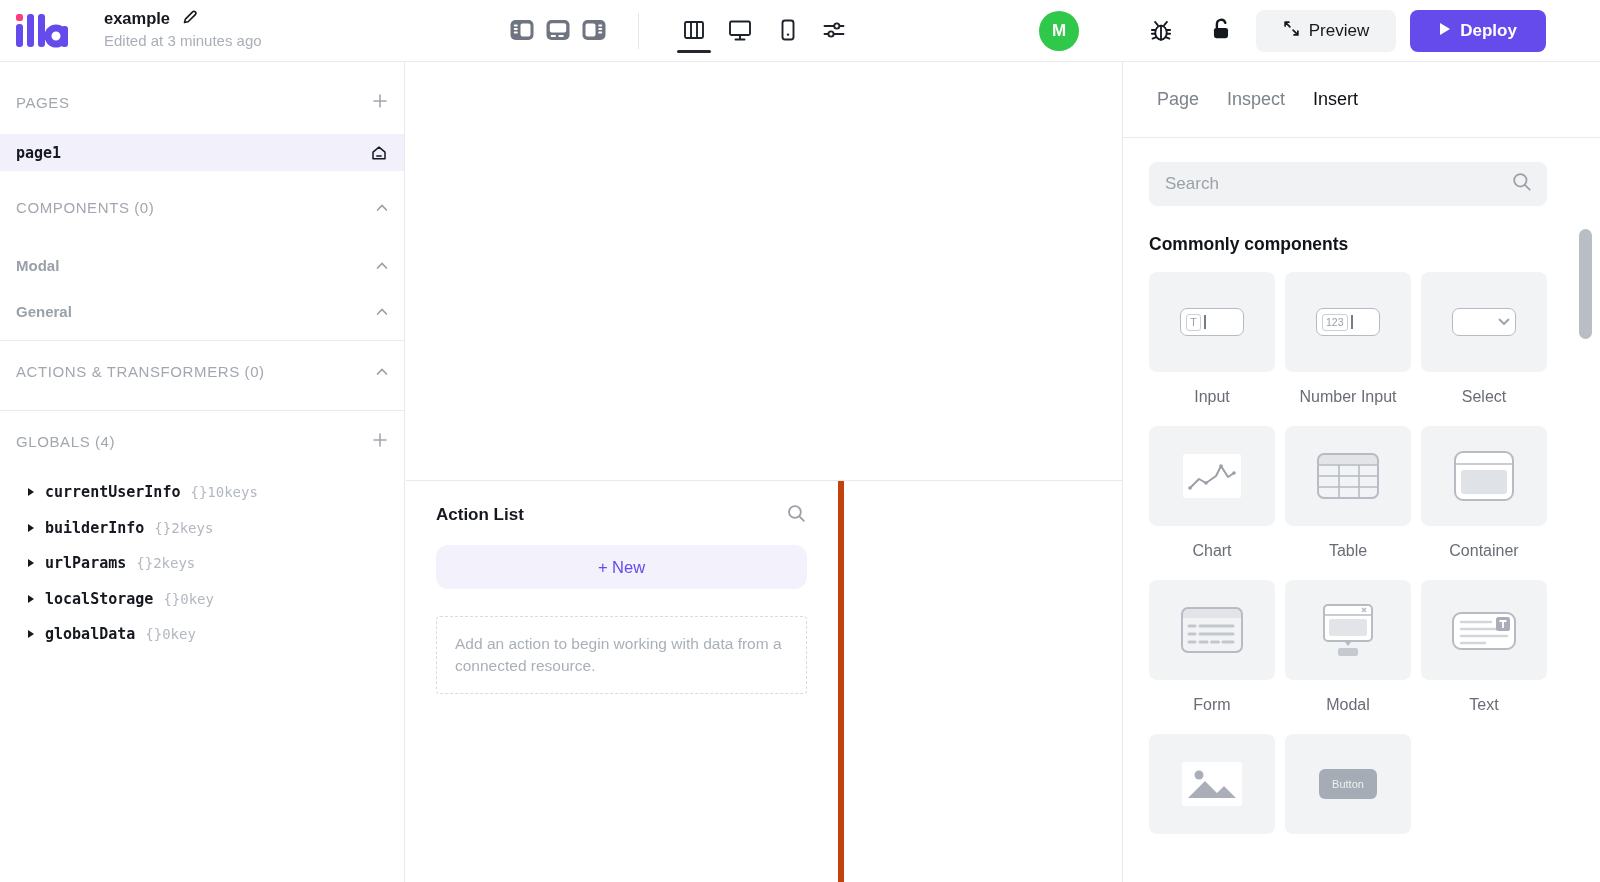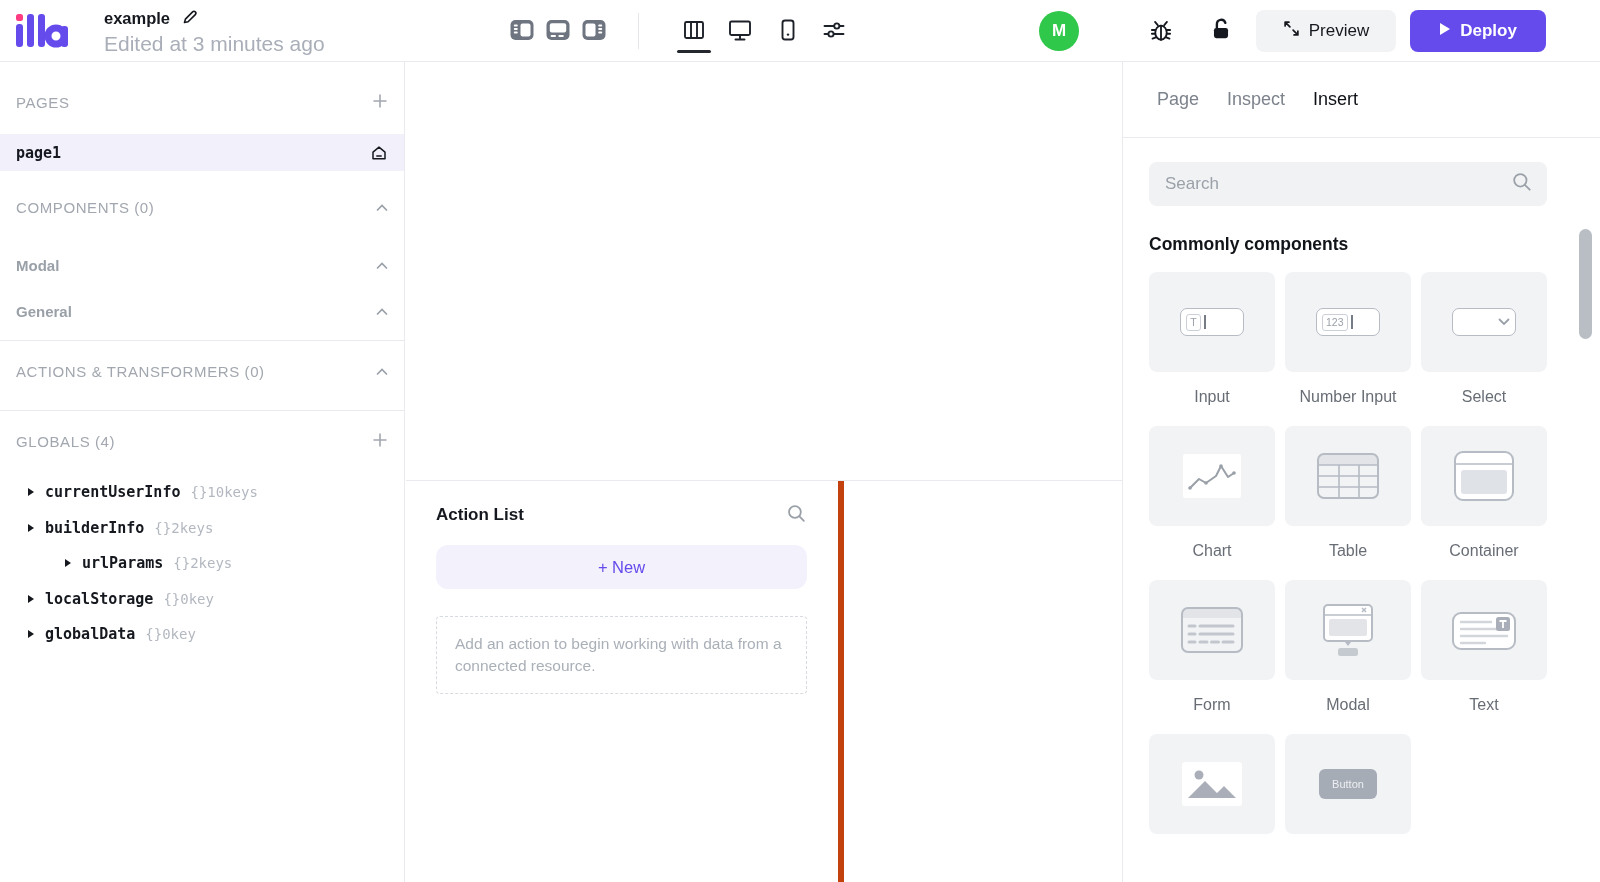--- a/index.html
+++ b/index.html
@@ -9,21 +9,21 @@
     font-family:"Liberation Sans","DejaVu Sans",sans-serif; color:#15181e;
   }
   .ghost { background:none; border:none; padding:0; cursor:pointer; font-family:inherit; }
   .abs { position:absolute; }
   .icon-btn { display:flex; align-items:center; justify-content:center; }
 
   
   .topbar { position:absolute; left:0; top:0; width:1600px; height:62px;
             background:#fff; border-bottom:1px solid #e8eaee; z-index:10; }
   .title { font-size:16.5px; font-weight:700; color:#15181e; }
-  .subtitle { font-size:21px; color:#a9aeb8; margin-top:3px; }
+  .subtitle { font-size:15px; color:#a9aeb8; margin-top:3px; }
   .tb-divider { position:absolute; left:638px; top:13px; width:1px; height:36px; background:#e4e6ea; }
   .device-underline { position:absolute; left:677px; top:50px; width:34px; height:3px;
                       border-radius:2px; background:#24272d; }
   .avatar { width:40px; height:40px; border-radius:50%; background:#2fc84a; color:#fff;
             font-size:17px; font-weight:700; display:flex; align-items:center; justify-content:center; cursor:pointer; }
   .btn-preview { position:absolute; left:1256px; top:10px; width:140px; height:42px; border-radius:8px;
                  background:#f2f3f5; display:flex; align-items:center; justify-content:center; gap:9px;
                  font-size:17px; color:#15181e; }
   .btn-deploy { position:absolute; left:1410px; top:10px; width:136px; height:42px; border-radius:8px;
                 background:#654aec; display:flex; align-items:center; justify-content:center; gap:9px;
@@ -315,21 +315,21 @@
     <span class="mono-b">currentUserInfo</span>
     <span class="mono-meta">{}10keys</span>
   </div>
   <div class="side-row global-row" style="top:449px;height:34px;">
     <span><svg width="8" height="10" viewBox="0 0 8 10">
           <polygon points="1,1 7,5 1,9" fill="#15181e"></polygon>
         </svg></span>
     <span class="mono-b">builderInfo</span>
     <span class="mono-meta">{}2keys</span>
   </div>
-  <div class="side-row global-row" style="top:484px;height:34px;margin-left:37px;">
+  <div class="side-row global-row" style="top:484px;height:34px;">
     <span><svg width="8" height="10" viewBox="0 0 8 10">
           <polygon points="1,1 7,5 1,9" fill="#15181e"></polygon>
         </svg></span>
     <span class="mono-b">urlParams</span>
     <span class="mono-meta">{}2keys</span>
   </div>
   <div class="side-row global-row" style="top:520px;height:34px;">
     <span><svg width="8" height="10" viewBox="0 0 8 10">
           <polygon points="1,1 7,5 1,9" fill="#15181e"></polygon>
         </svg></span>

